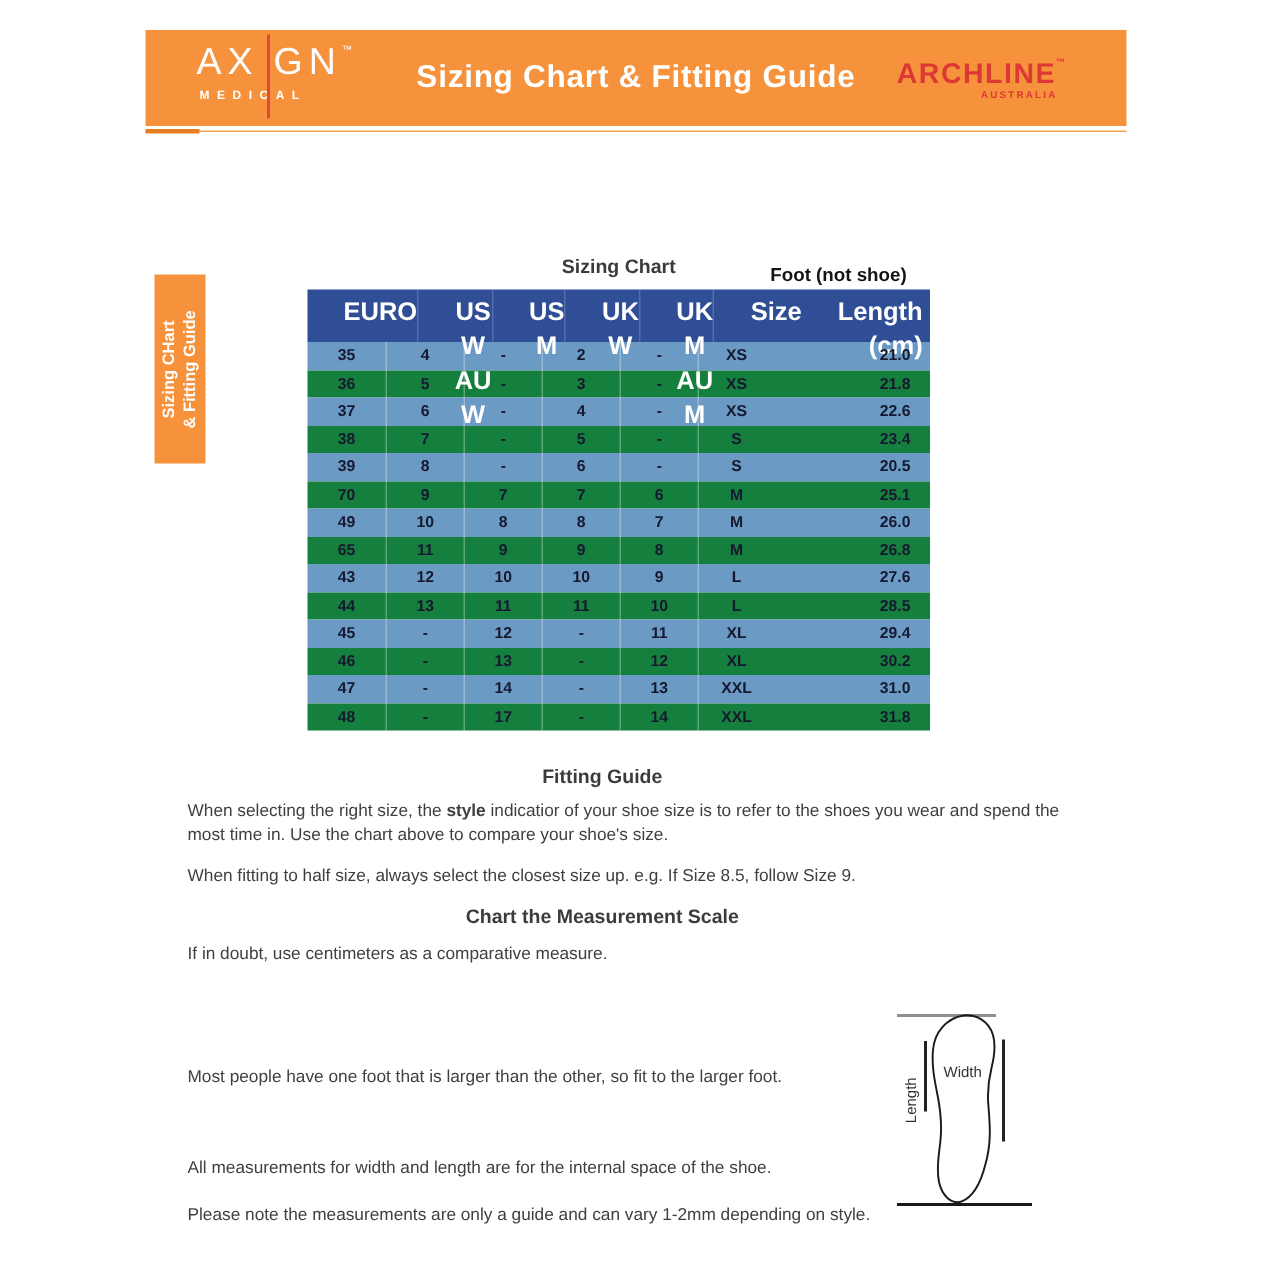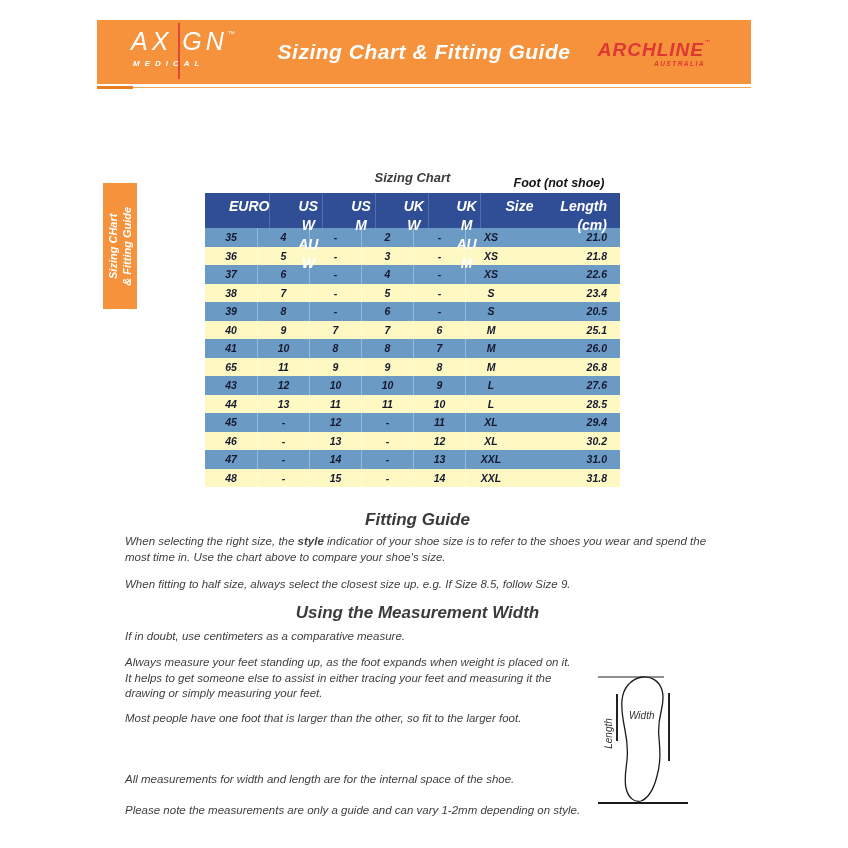--- a/index.html
+++ b/index.html
@@ -1,17 +1,17 @@
 <!DOCTYPE html>
 <html><head>
 <meta charset="utf-8">
 <style>
   * { margin:0; padding:0; box-sizing:border-box; }
   body { background:#ffffff; font-family:"Liberation Sans", sans-serif; }
-  .page { position:relative; width:824px; height:848px; background:#ffffff; overflow:hidden;font-style:italic; }
+  .page { position:relative; width:824px; height:848px; background:#ffffff; overflow:hidden; }
 
   
   .topbar { position:absolute; left:97px; top:20px; width:654px; height:64px; background:#F6923C; }
   .axign { position:absolute; left:34px; top:9px; width:130px; color:#fff; }
   .axign-line1 { display:flex; align-items:flex-start; font-size:25px; font-weight:400; letter-spacing:4px; line-height:1; }
   .axign-gap { width:10px; }
   .axign-tm { font-size:7px; margin-top:1px; letter-spacing:0; }
   .axign-bar { position:absolute; left:47px; top:-6px; width:2px; height:56px; background:#E2483A; }
   .axign-line2 { margin-top:5px; font-size:8px; font-weight:bold; letter-spacing:5px; margin-left:2px; }
   .topbar-title { position:absolute; left:0; right:0; top:0; bottom:0; display:flex; align-items:center; justify-content:center;
@@ -31,36 +31,36 @@
                    font-size:11px; font-weight:bold; line-height:1.3; }
 
   
   .chart-title { position:absolute; left:205px; top:170px; width:415px; text-align:center;
                  font-size:13px; font-weight:bold; color:#3B3B3B; }
   .foot-label { position:absolute; left:500px; top:176px; width:118px; text-align:center;
                 font-size:12.5px; font-weight:bold; color:#141414; }
 
   .size-table { position:absolute; left:205px; top:193px; width:415px; }
   .thead { display:flex; height:35px; background:#2F4E95; color:#ffffff; }
-  .hcell { font-size:14px; font-weight:bold; text-align:center; padding-top:4px; white-space:pre-line; line-height:1.35;margin-left:24px; }
+  .hcell { font-size:17px; font-weight:bold; text-align:center; padding-top:4px; white-space:pre-line; line-height:1.35;margin-left:24px; }
   .trow { display:flex; height:18.5px; }
   .trow.dark  { background:#6B9AC4; }
-  .trow.light { background:#fef9c3; }
+  .trow.light { background:#15803d; }
   .tcell { font-size:10.5px; font-weight:bold; color:#15182F; text-align:center;
            display:flex; align-items:center; justify-content:center; }
   .c0 { width:53px; } .c1 { width:52px; } .c2 { width:52px; } .c3 { width:52px; }
   .c4 { width:52px; } .c5 { width:50px; } .c6 { width:104px; }
   .hcell.c6 { text-align:right; padding-right:13px; }
   .tcell.c6 { justify-content:flex-end; padding-right:13px; }
   .c0,.c1,.c2,.c3,.c4 { border-right:1px solid rgba(255,255,255,0.3); }
   .thead .c0,.thead .c1,.thead .c2,.thead .c3,.thead .c4 { border-right:1px solid rgba(255,255,255,0.18); }
 
   
-  .sec-heading { position:absolute; left:125px; width:585px; text-align:center;
-                 font-size:17px; font-weight:bold; color:#3B3B3B; }
+  .sec-heading { position:absolute; left:109px; width:585px; text-align:center;
+                 font-size:13px; font-weight:bold; color:#3B3B3B; }
   .para { position:absolute; font-size:11.5px; color:#3F3F3F; line-height:1.35; }
 
   
   .foot-diagram { position:absolute; left:593px; top:660px; width:104px; height:150px; }
   .fd-topline { position:absolute; left:5px; top:16px; width:66px; height:2px; background:#8F8F8F; }
   .fd-bottomline { position:absolute; left:5px; top:142px; width:90px; height:1.5px; background:#1A1A1A; }
   .fd-vline-left { position:absolute; left:23px; top:34px; width:1.5px; height:47px; background:#222222; }
   .fd-vline-right { position:absolute; left:75px; top:33px; width:1.5px; height:68px; background:#222222; }
   .fd-foot { position:absolute; left:24px; top:16px; }
   .fd-width { position:absolute; left:36px; top:50px; font-size:10px; color:#333333; }
@@ -160,30 +160,30 @@
         <div class="trow dark">
           <div class="tcell c0">39</div>
           <div class="tcell c1">8</div>
           <div class="tcell c2">-</div>
           <div class="tcell c3">6</div>
           <div class="tcell c4">-</div>
           <div class="tcell c5">S</div>
           <div class="tcell c6">20.5</div>
         </div>
         <div class="trow light">
-          <div class="tcell c0">40</div>
+          <div class="tcell c0">70</div>
           <div class="tcell c1">9</div>
           <div class="tcell c2">7</div>
           <div class="tcell c3">7</div>
           <div class="tcell c4">6</div>
           <div class="tcell c5">M</div>
           <div class="tcell c6">25.1</div>
         </div>
         <div class="trow dark">
-          <div class="tcell c0">41</div>
+          <div class="tcell c0">49</div>
           <div class="tcell c1">10</div>
           <div class="tcell c2">8</div>
           <div class="tcell c3">8</div>
           <div class="tcell c4">7</div>
           <div class="tcell c5">M</div>
           <div class="tcell c6">26.0</div>
         </div>
         <div class="trow light">
           <div class="tcell c0">65</div>
           <div class="tcell c1">11</div>
@@ -234,38 +234,37 @@
           <div class="tcell c1">-</div>
           <div class="tcell c2">14</div>
           <div class="tcell c3">-</div>
           <div class="tcell c4">13</div>
           <div class="tcell c5">XXL</div>
           <div class="tcell c6">31.0</div>
         </div>
         <div class="trow light">
           <div class="tcell c0">48</div>
           <div class="tcell c1">-</div>
-          <div class="tcell c2">15</div>
+          <div class="tcell c2">17</div>
           <div class="tcell c3">-</div>
           <div class="tcell c4">14</div>
           <div class="tcell c5">XXL</div>
           <div class="tcell c6">31.8</div>
         </div>
       </div>
   </div>
 
   <div class="sec-heading" style="top:510px;">Fitting Guide</div>
   <div class="para" style="left:125px; top:534px; width:592px;">
     <span>When selecting the right size, the </span><b>style</b><span> indicatior of your shoe size is to refer to the shoes you wear and spend the most time in. Use the chart above to compare your shoe's size.</span>
   </div>
   <div class="para" style="left:125px; top:577px; width:592px;">When fitting to half size, always select the closest size up. e.g. If Size 8.5, follow Size 9.</div>
 
-  <div class="sec-heading" style="top:603px;">Using the Measurement Width</div>
+  <div class="sec-heading" style="top:603px;">Chart the Measurement Scale</div>
   <div class="para" style="left:125px; top:629px; width:560px;">If in doubt, use centimeters as a comparative measure.</div>
-  <div class="para" style="left:125px; top:655px; width:452px;">Always measure your feet standing up, as the foot expands when weight is placed on it. It helps to get someone else to assist in either tracing your feet and measuring it the drawing or simply measuring your feet.</div>
   <div class="para" style="left:125px; top:711px; width:500px;">Most people have one foot that is larger than the other, so fit to the larger foot.</div>
   <div class="para" style="left:125px; top:772px; width:520px;">All measurements for width and length are for the internal space of the shoe.</div>
   <div class="para" style="left:125px; top:803px; width:460px;">Please note the measurements are only a guide and can vary 1-2mm depending on style.</div>
 
   <div class="foot-diagram">
     <div class="fd-topline"></div>
     <svg class="fd-foot" width="51" height="127" viewBox="0 0 51 127">
       <path d="M 25 1
                C 33 0 42 4 45 14
                C 47 21 46 28 44 36

